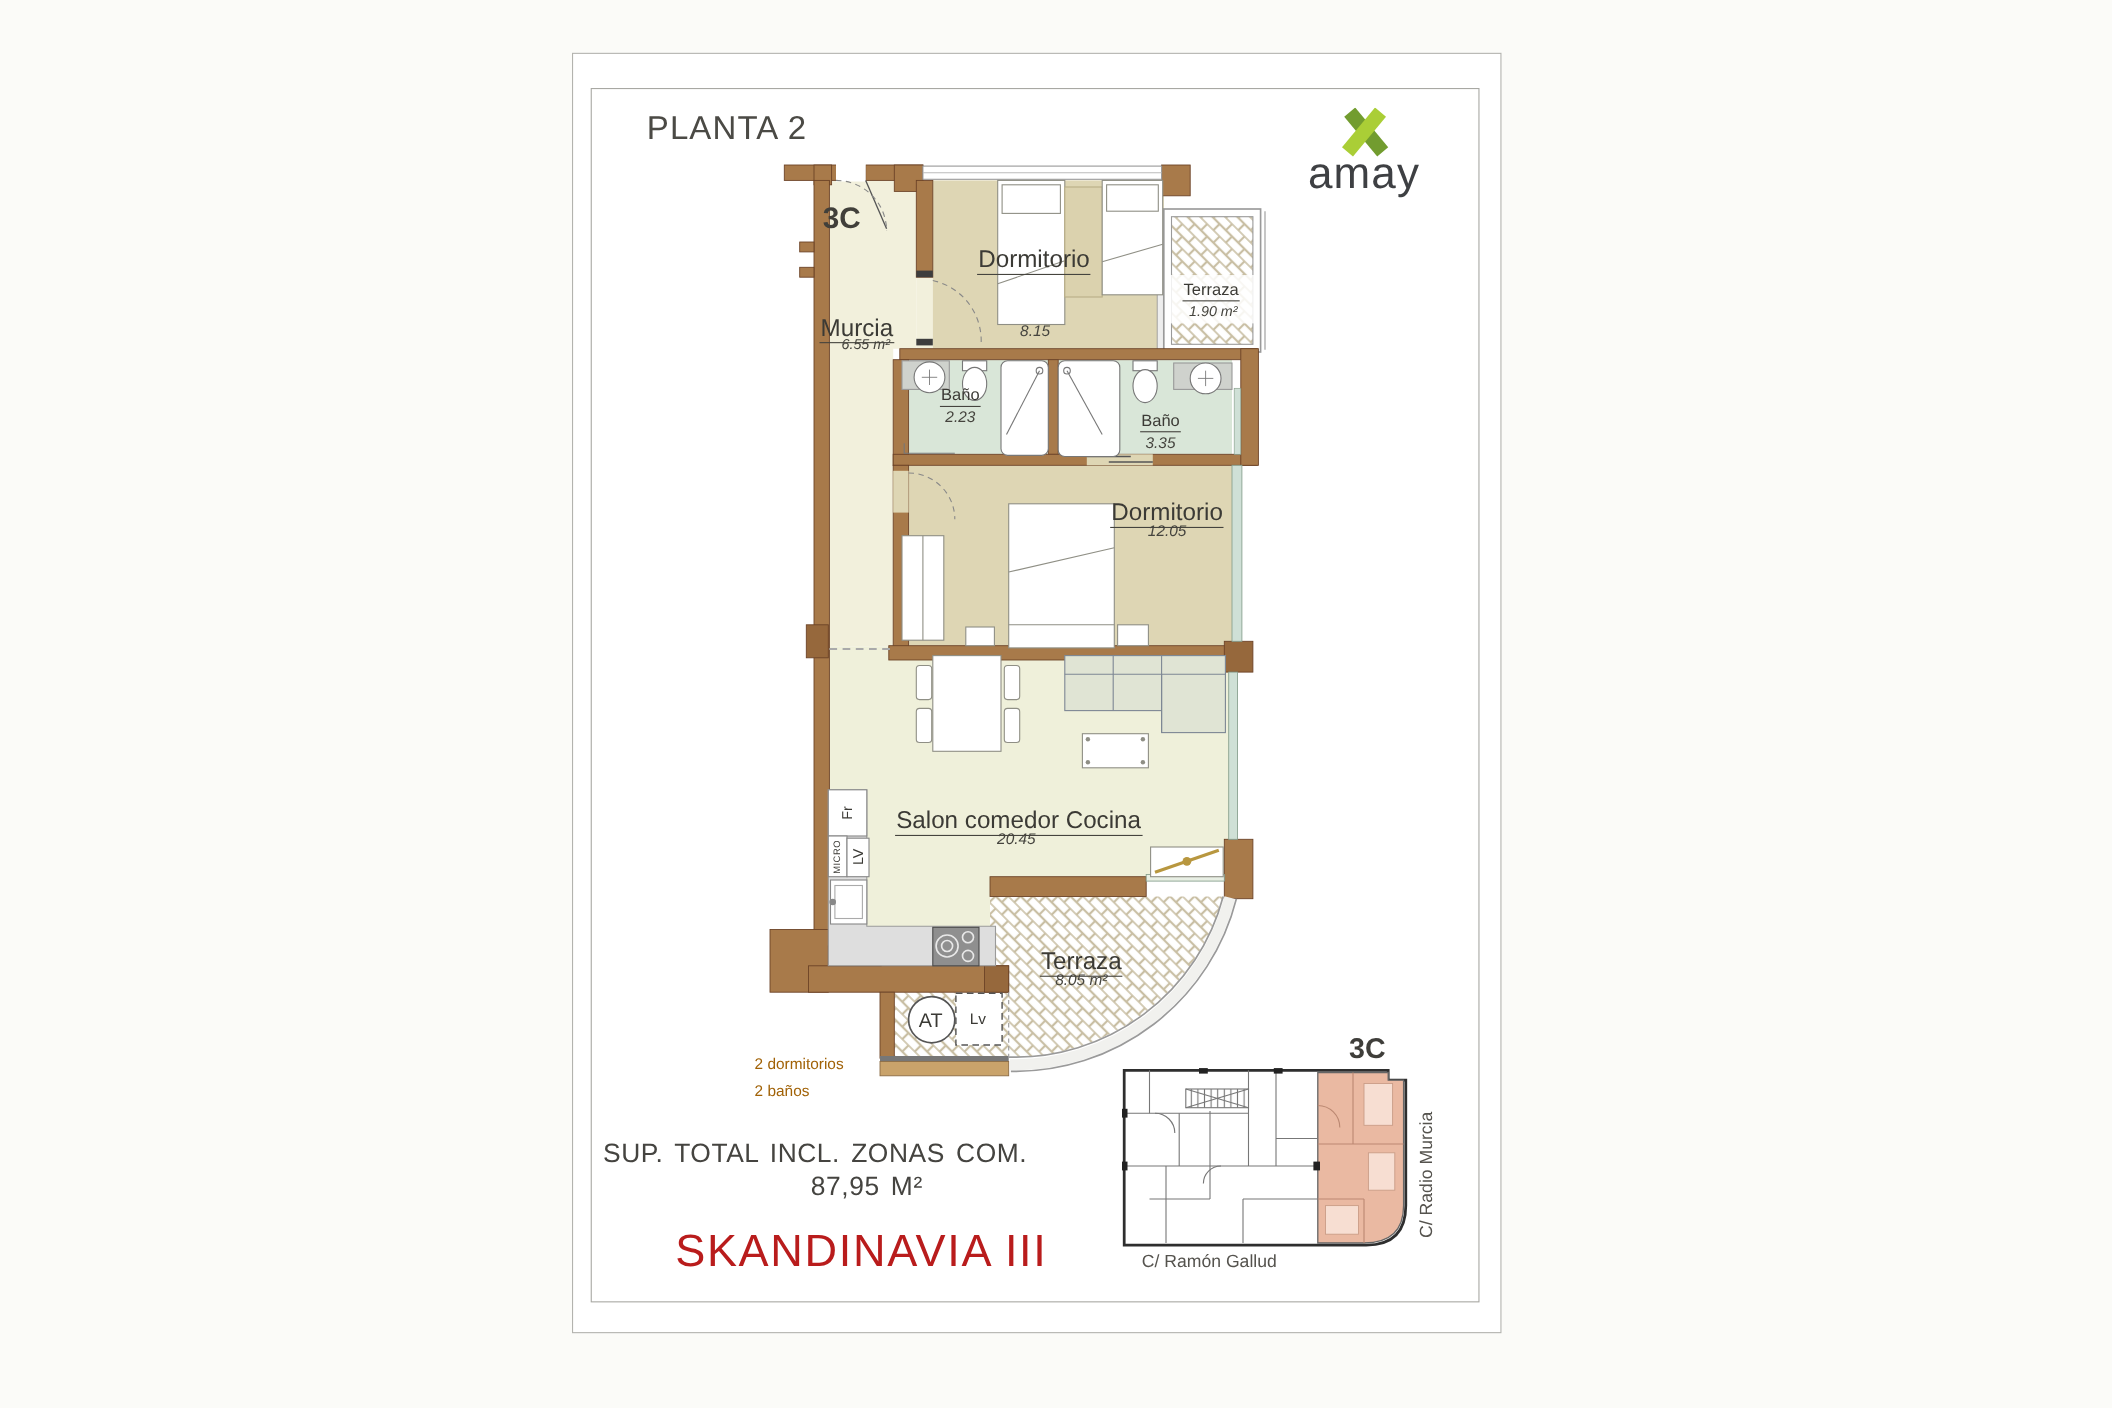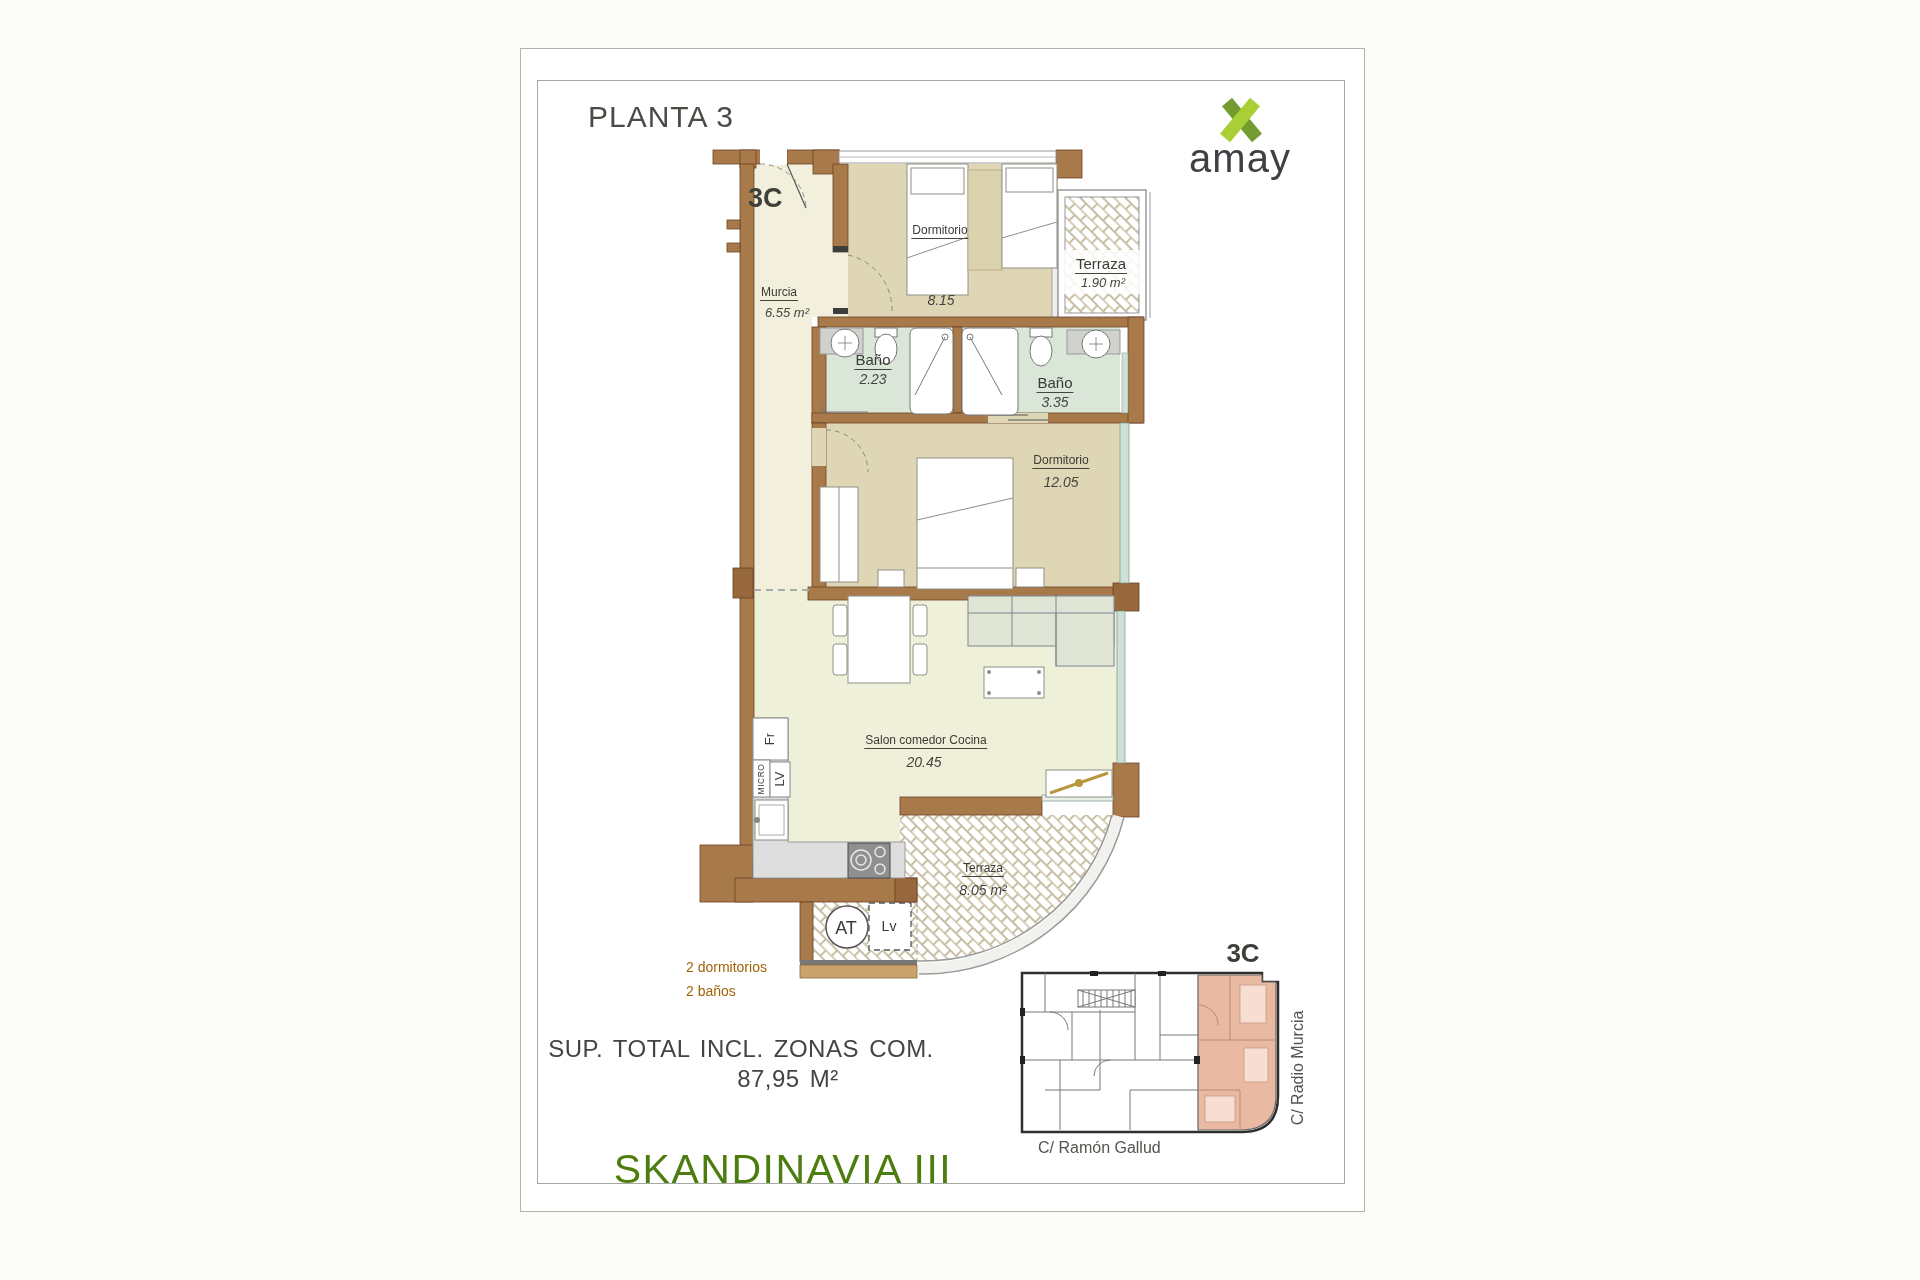--- a/index.html
+++ b/index.html
@@ -9,42 +9,42 @@
                background:#ffffff;border:1px solid #b3b3ae;}
   .page-inner{position:absolute;left:537px;top:80px;width:806px;height:1102px;
               border:1px solid #a8a8a3;}
   .lbl{position:absolute;white-space:nowrap;line-height:1.05;}
   .ctr{transform:translateX(-50%);text-align:center;}
   .rot{transform:translate(-50%,-50%) rotate(-90deg);}
   .rm{border-bottom:1.5px solid #45443e;padding:0 1px 1px 1px;}
   .area{font-style:italic;}
   .planta{font-size:30px;letter-spacing:1px;color:#4b4a45;}
   .unit3c{font-size:27px;font-weight:600;color:#413f3a;}
-  .roomname{font-size:12px;color:#3b3a35;}
+  .roomname{font-size:22px;color:#3b3a35;}
   .roomname.sm{font-size:15px;}
   .roomarea{font-size:14px;color:#45443e;}
   .roomarea.sm{font-size:13px;}
   .appl{font-size:13px;color:#3b3a35;}
   .appl.micro{font-size:8.5px;letter-spacing:.5px;}
   .counts{font-size:14px;color:#a16207;margin-left:43px;}
   .suptotal{font-size:24px;letter-spacing:.5px;word-spacing:3px;color:#454440;}
-  .project{font-size:41px;letter-spacing:1.5px;color:#4d7c0f;margin-top:32px;}
+  .project{font-size:41px;letter-spacing:1.5px;color:#b91c1c;}
   .brandword{font-size:40px;letter-spacing:1px;color:#3e4043;}
   .kp3c{font-size:26px;font-weight:600;color:#3f3e3a;}
   .street{font-size:16px;color:#55534e;}
 </style>
 </head>
 <body>
 
 <div id="stage">
 
   <div class="page-border"></div>
   <div class="page-inner"></div>
 
-  <div class="lbl planta" style="left:588px;top:101px;">PLANTA 3</div>
+  <div class="lbl planta" style="left:588px;top:101px;">PLANTA 2</div>
 
   <svg style="position:absolute;left:1195px;top:98px;" width="95" height="50" viewBox="0 0 95 50">
     <g>
       <path d="M32,4 L62,40" stroke="#729c2f" stroke-width="13"></path>
       <path d="M30,40 L60,4" stroke="#aace36" stroke-width="13"></path>
     </g>
   </svg>
   <div class="lbl brandword ctr" style="left:1240px;top:137px;">amay</div>
 
   <svg style="position:absolute;left:570px;top:130px;" width="790" height="1060" viewBox="570 130 790 1060">

